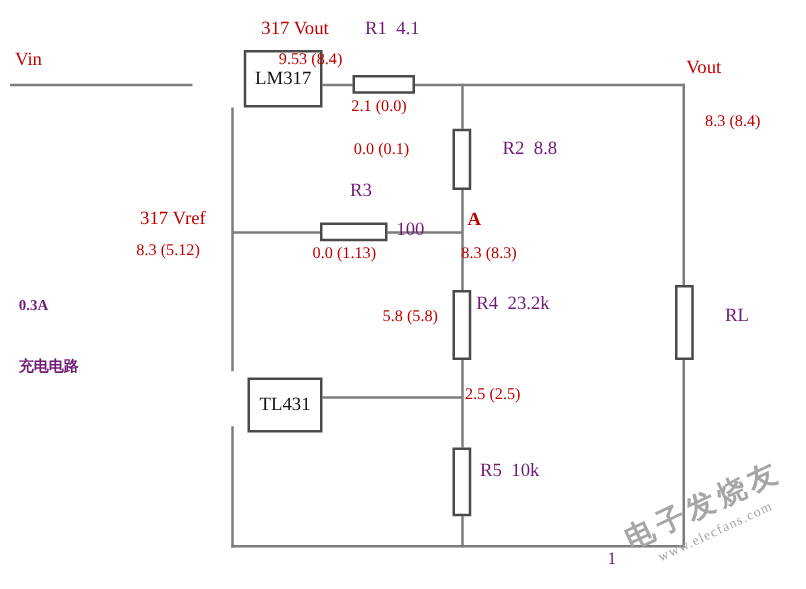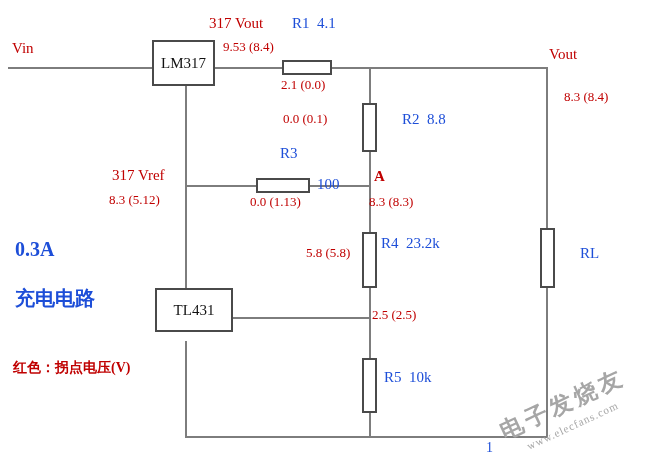--- a/index.html
+++ b/index.html
@@ -7,29 +7,29 @@
   body { font-family:"Liberation Serif","DejaVu Serif",serif; }
   .canvas { position:relative; width:645px; height:471px; background:#fff; overflow:hidden; }
 
   .wire { position:absolute; background:#7d7d7d; }
   .wire.h { height:2px; }
   .wire.v { width:2px; }
 
   .part { position:absolute; background:#fff; border:2px solid #4a4a4a; z-index:2; }
   .ic { position:absolute; background:#fff; border:2px solid #4a4a4a; z-index:2;
         display:flex; align-items:center; justify-content:center;
-        font-size:15px; color:#111; }
+        font-size:15px; color:#111;margin-left:43px; }
 
   .lbl { position:absolute; white-space:pre; line-height:1.15; z-index:3; }
   .red { color:#c00000; }
-  .blk { color:#1d4ed8; }
+  .blk { color:#701a75; }
   .sz15 { font-size:15px; }
   .sz14 { font-size:14px; }
   .sz13 { font-size:13px; }
-  .sz16 { font-size:20px; }
+  .sz16 { font-size:12px; }
   .bold { font-weight:bold; }
 
   .watermark { position:absolute; left:478px; top:388px; width:175px;
                transform:rotate(-25deg); color:#a6a6a6; text-align:center; z-index:1; }
   .watermark .brand { font-size:23px; letter-spacing:4px; font-weight:bold; }
   .watermark .url { font-size:11px; letter-spacing:1px; margin-top:2px; }
 </style>
 </head>
 <body>
 
@@ -41,21 +41,21 @@
   <div class="wire v" style="left:546px;top:67px;height:371px"></div>
   <div class="wire v" style="left:185px;top:86px;height:211px"></div>
   <div class="wire h" style="left:186px;top:185px;width:184px"></div>
   <div class="wire h" style="left:232px;top:317px;width:138px"></div>
   <div class="wire v" style="left:185px;top:341px;height:97px"></div>
   <div class="wire h" style="left:185px;top:436px;width:363px"></div>
 
   <div class="ic" style="left:152px;top:40px;width:63px;height:46px">
     <span>LM317</span>
   </div>
-  <div class="ic" style="left:155px;top:288px;width:78px;height:44px">
+  <div class="ic" style="left:155px;top:302px;width:60px;height:44px">
     <span>TL431</span>
   </div>
 
   <div class="part" style="left:282px;top:60px;width:50px;height:15px"></div>
   <div class="part" style="left:362px;top:103px;width:15px;height:49px"></div>
   <div class="part" style="left:256px;top:178px;width:54px;height:15px"></div>
   <div class="part" style="left:362px;top:232px;width:15px;height:56px"></div>
   <div class="part" style="left:362px;top:358px;width:15px;height:55px"></div>
   <div class="part" style="left:540px;top:228px;width:15px;height:60px"></div>
 
@@ -77,21 +77,20 @@
   <div class="lbl blk sz15" style="left:280px;top:145px">R3</div>
   <div class="lbl blk sz15" style="left:317px;top:176px">100</div>
   <div class="lbl red sz13" style="left:250px;top:195px">0.0 (1.13)</div>
   <div class="lbl red sz13" style="left:306px;top:246px">5.8 (5.8)</div>
   <div class="lbl blk sz15" style="left:381px;top:235px">R4  23.2k</div>
   <div class="lbl blk sz15" style="left:580px;top:245px">RL</div>
   <div class="lbl blk sz15" style="left:384px;top:369px">R5  10k</div>
 
   <div class="lbl blk sz16 bold" style="left:15px;top:238px">0.3A</div>
   <div class="lbl blk sz16 bold" style="left:15px;top:287px">充电电路</div>
-  <div class="lbl red sz14 bold" style="left:13px;top:360px">红色：拐点电压(V)</div>
   <div class="lbl blk sz14" style="left:486px;top:440px">1</div>
 
   <div class="watermark">
     <div class="brand">电子发烧友</div>
     <div class="url">www.elecfans.com</div>
   </div>
 
 </div>
 
 </body></html>

